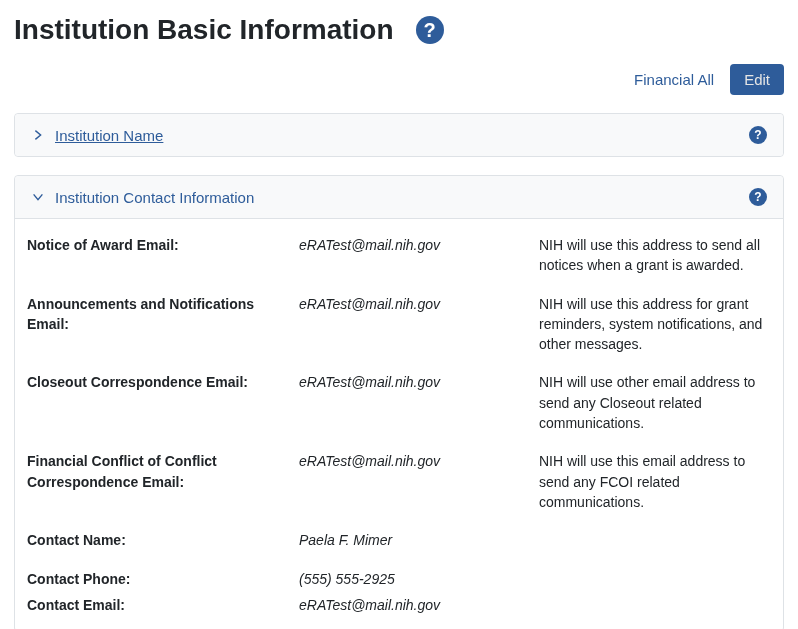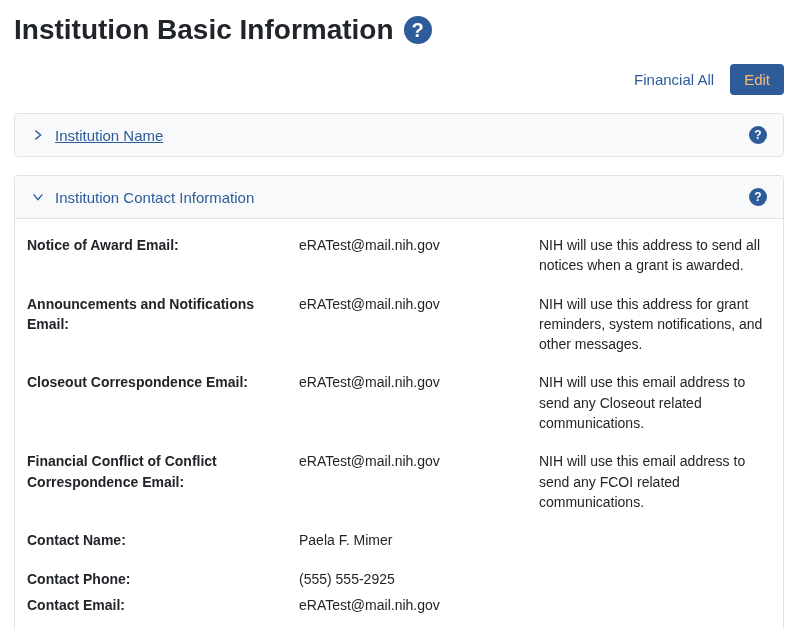--- a/index.html
+++ b/index.html
@@ -7,21 +7,21 @@
       font-family: "Segoe UI", Arial, sans-serif;
       font-size: 14px;
       color: #212529;
       padding: 14px;
       width: 798px;
       background: #fff;
     }
     .page-header {
       display: flex;
       align-items: center;
-      gap: 10px;
+      gap: 22px;
       margin-bottom: 18px;
     }
     .page-title {
       font-size: 28px;
       font-weight: 700;
       color: #212529;
     }
     .help-icon-lg {
       width: 28px;
       height: 28px;
@@ -56,21 +56,21 @@
       margin-bottom: 18px;
     }
     .link-btn {
       color: #2e5c9a;
       font-size: 15px;
       cursor: pointer;
       text-decoration: none;
     }
     .btn-primary {
       background: #2e5c9a;
-      color: #fdba74;
+      color: #e5e5e5;
       border: none;
       padding: 7px 14px;
       border-radius: 4px;
       font-size: 15px;
       cursor: pointer;
     }
     .panel {
       border: 1px solid #dee2e6;
       border-radius: 4px;
       margin-bottom: 18px;
@@ -120,20 +120,21 @@
     .field-label {
       flex: 0 0 272px;
       font-weight: 700;
       padding-right: 24px;
       line-height: 1.45;
     }
     .field-value {
       flex: 0 0 240px;
       padding-right: 12px;
       line-height: 1.45;
+      font-style: italic;
     }
     .field-desc {
       flex: 1;
       line-height: 1.45;
       color: #212529;
     }
   </style>
 </head>
 <body>
 
@@ -183,21 +184,21 @@
 
     <div class="field-row">
       <div class="field-label">Announcements and Notifications Email:</div>
       <div class="field-value">eRATest@mail.nih.gov</div>
       <div class="field-desc">NIH will use this address for grant reminders, system notifications, and other messages.</div>
     </div>
 
     <div class="field-row">
       <div class="field-label">Closeout Correspondence Email:</div>
       <div class="field-value">eRATest@mail.nih.gov</div>
-      <div class="field-desc">NIH will use this email address to send any Closeout related communications.</div>
+      <div class="field-desc">NIH will use other email address to send any Closeout related communications.</div>
     </div>
 
     <div class="field-row">
       <div class="field-label">Financial Conflict of Conflict Correspondence Email:</div>
       <div class="field-value">eRATest@mail.nih.gov</div>
       <div class="field-desc">NIH will use this email address to send any FCOI related communications.</div>
     </div>
 
     <div class="field-row">
       <div class="field-label">Contact Name:</div>

